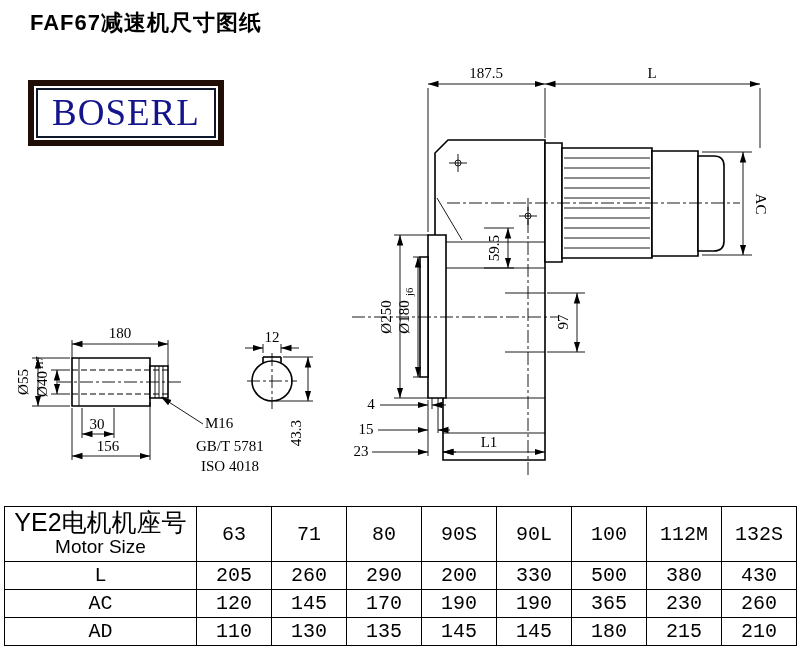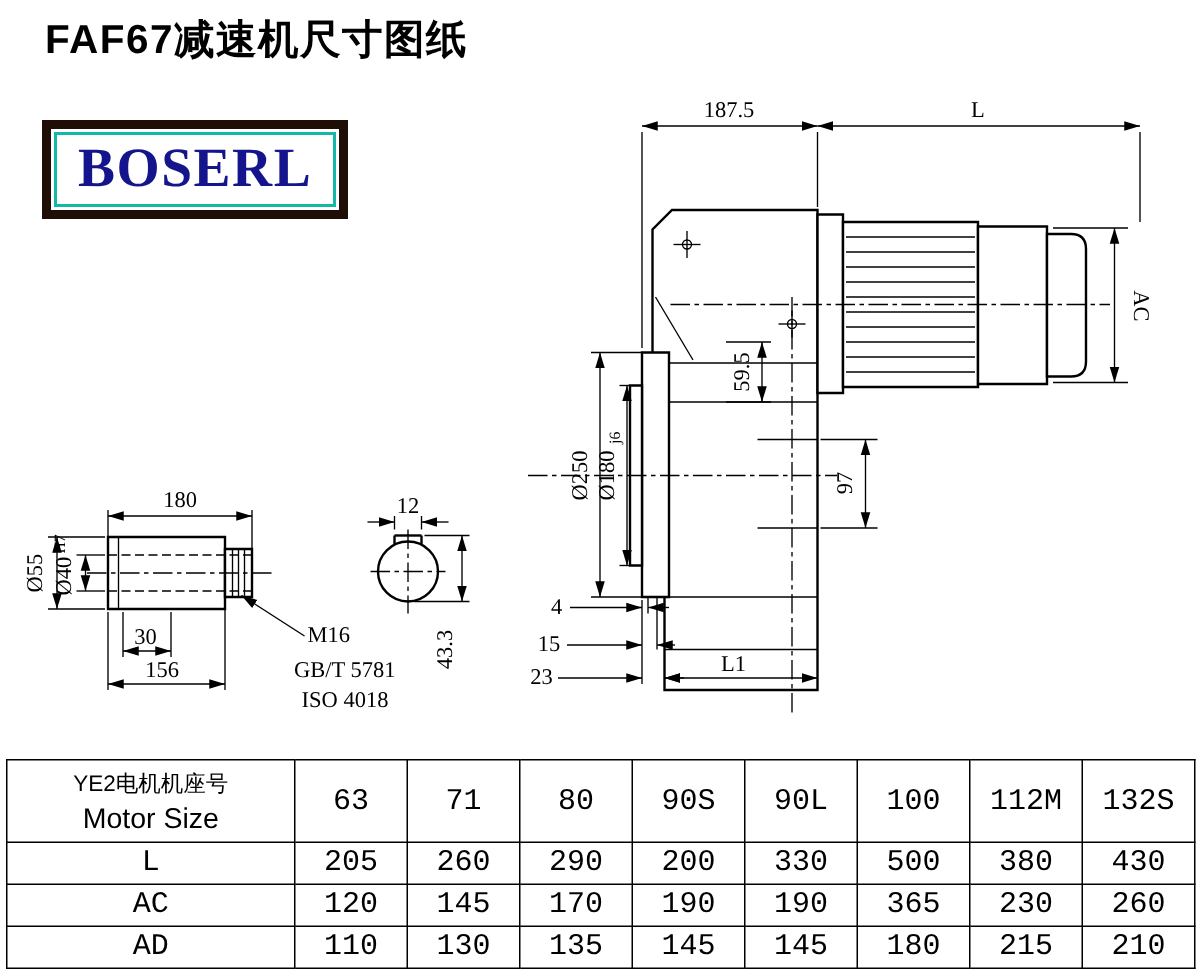--- a/index.html
+++ b/index.html
@@ -1,37 +1,37 @@
 <!DOCTYPE html>
 <html><head>
 <meta charset="utf-8">
 <style>
   html,body{margin:0;padding:0;background:#fff}
   body{width:800px;height:646px;position:relative;font-family:"Liberation Sans",sans-serif;color:#000}
-  .title{position:absolute;left:30px;top:8px;font-size:27px;font-weight:bold;letter-spacing:1px;white-space:nowrap}
+  .title{position:absolute;left:30px;top:8px;font-size:22px;font-weight:bold;letter-spacing:1px;white-space:nowrap}
   .logo{position:absolute;left:28px;top:80px;border:6px solid #1e0e05;background:#fff;padding:2px}
-  .logo-inner{border:2px solid #14b8a6;padding:0 14px;font-family:"Liberation Serif",serif;font-weight:bold;
+  .logo-inner{border:2px solid #0f172a;padding:0 14px;font-family:"Liberation Serif",serif;font-weight:normal;
               font-size:37px;color:#14148c;line-height:46px;text-align:center;letter-spacing:1px}
   svg{position:absolute;left:0;top:0}
   svg text{font-family:"Liberation Serif",serif;font-size:15px;fill:#000}
   .sm{font-size:10.5px}
   .mid{text-anchor:middle}
   .ol{stroke:#000;stroke-width:1.6;fill:none}
   .fw{fill:#fff}
   .tl{stroke:#000;stroke-width:0.9;fill:none}
   .cl{stroke:#000;stroke-width:0.9;fill:none;stroke-dasharray:13 3 3 3}
   .hl{stroke:#000;stroke-width:1;fill:none;stroke-dasharray:6 3}
   .dim{marker-start:url(#ar);marker-end:url(#ar)}
   .de{marker-end:url(#ar)}
   table{position:absolute;left:4px;top:506px;border-collapse:collapse;table-layout:fixed;width:792px;background:#fff}
   td,th{border:1.6px solid #000;text-align:center;vertical-align:middle;padding:0;
         font-family:"Liberation Mono",monospace;font-size:20px;font-weight:normal}
   tr.hdr th{height:54px}
   tr.datarow td{height:27px}
-  .hcn{font-family:"Liberation Sans",sans-serif;font-size:15px;line-height:25px}
+  .hcn{font-family:"Liberation Sans",sans-serif;font-size:25px;line-height:25px}
   .hen{font-family:Liberation Sans, sans-serif;font-size:19px;line-height:23px}
 </style>
 </head>
 <body>
 
 <svg width="800" height="646" viewBox="0 0 800 646">
   <defs>
     <marker id="ar" markerUnits="userSpaceOnUse" markerWidth="11" markerHeight="8" refX="10.5" refY="4" orient="auto-start-reverse">
       <path d="M0,0.8 L10.5,4 L0,7.2 Z" fill="#000"></path>
     </marker>

